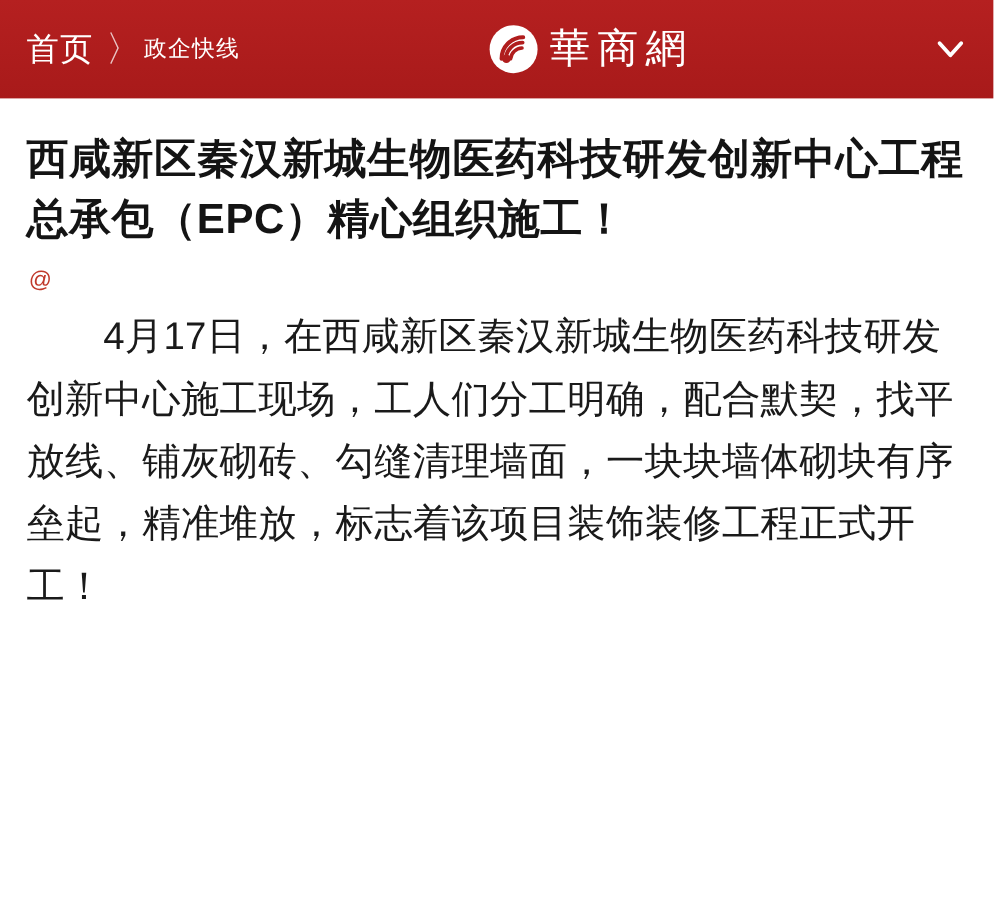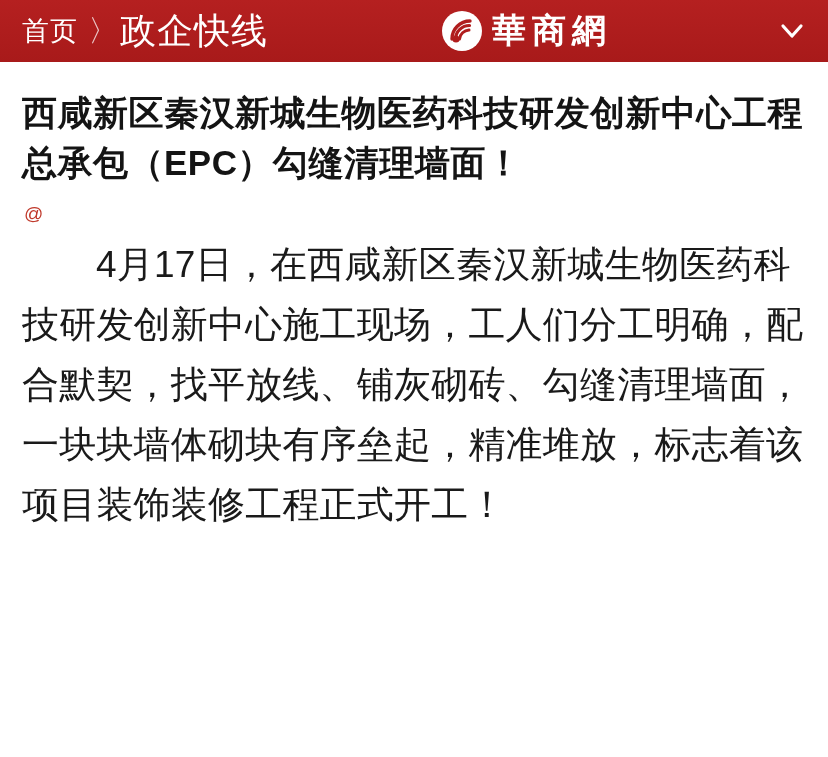--- a/index.html
+++ b/index.html
@@ -10,21 +10,21 @@
     width: 828px;
     height: 757px;
     background: #ffffff;
     font-family: "Liberation Sans", "DejaVu Sans", sans-serif;
     overflow: hidden;
   }
 
   
   .topbar {
     position: relative;
-    height: 62px;
+    height: 82px;
     background: #b01d1d;
     background: linear-gradient(180deg, #b52020 0%, #a81a1a 100%);
     display: flex;
     align-items: center;
     color: #ffffff;
     box-sizing: border-box;
     padding: 0 18px;
   }
   .nav-home {
     font-size: 27px;
@@ -37,21 +37,21 @@
   .nav-sep {
     width: 26px;
     text-align: center;
     font-size: 30px;
     color: rgba(255,255,255,0.75);
     transform: skewX(-0deg);
     font-weight: 300;
     margin: 0 6px 0 10px;
   }
   .nav-channel {
-    font-size: 36px;
+    font-size: 19px;
     line-height: 1;
     color: #ffffff;
     letter-spacing: 1px;
     white-space: nowrap;
   }
   .logo-wrap {
     flex: 1;
     display: flex;
     align-items: center;
     justify-content: center;
@@ -65,21 +65,21 @@
   .logo-mark {
     width: 44px;
     height: 44px;
     position: relative;
     flex: 0 0 auto;
   }
   .logo-text {
     font-size: 34px;
     color: #ffffff;
     letter-spacing: 6px;
-    font-weight: 700;
+    font-weight: 400;
     font-family: "Liberation Serif", "DejaVu Serif", serif;
     white-space: nowrap;
   }
   .chevron {
     width: 36px;
     height: 36px;
     flex: 0 0 auto;
     display: flex;
     align-items: center;
     justify-content: center;
@@ -109,21 +109,21 @@
     letter-spacing: 0.6px;
   }
   .meta-at {
     margin-right: 7px;
     font-size: 19px;
   }
   .meta-time {
     color: #c0392b;
   }
   .body-text p {
-    font-size: 37px;
+    font-size: 32px;
     line-height: 1.62;
     color: #1a1a1a;
     margin: 0 0 2px 0;
     text-indent: 2em;
     letter-spacing: 0.2px;
     font-family: "Liberation Sans", "DejaVu Sans", sans-serif;
   }
 </style>
 </head>
 <body>
@@ -153,21 +153,21 @@
 
   <div class="chevron">
     <svg width="34" height="34" viewBox="0 0 34 34" aria-hidden="true">
       <path d="M8 12 L17 22 L26 12" stroke="#ffffff" stroke-width="3.2" fill="none" stroke-linecap="round" stroke-linejoin="round"></path>
     </svg>
   </div>
 </div>
 
 <div class="article">
 
-  <h1 class="headline">西咸新区秦汉新城生物医药科技研发创新中心工程总承包（EPC）勾缝清理墙面！</h1>
+  <h1 class="headline">西咸新区秦汉新城生物医药科技研发创新中心工程总承包（EPC）精心组织施工！</h1>
 
   <div class="meta">
     <span class="meta-at">@</span>
   </div>
 
   <div class="body-text">
     <p>4月17日，在西咸新区秦汉新城生物医药科技研发创新中心施工现场，工人们分工明确，配合默契，找平放线、铺灰砌砖、勾缝清理墙面，一块块墙体砌块有序垒起，精准堆放，标志着该项目装饰装修工程正式开工！</p>
   </div>
 
 </div>

